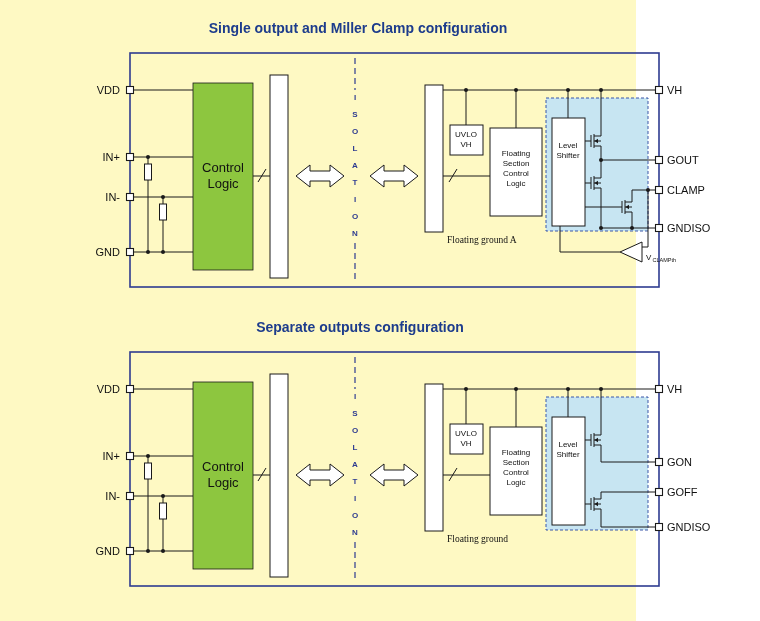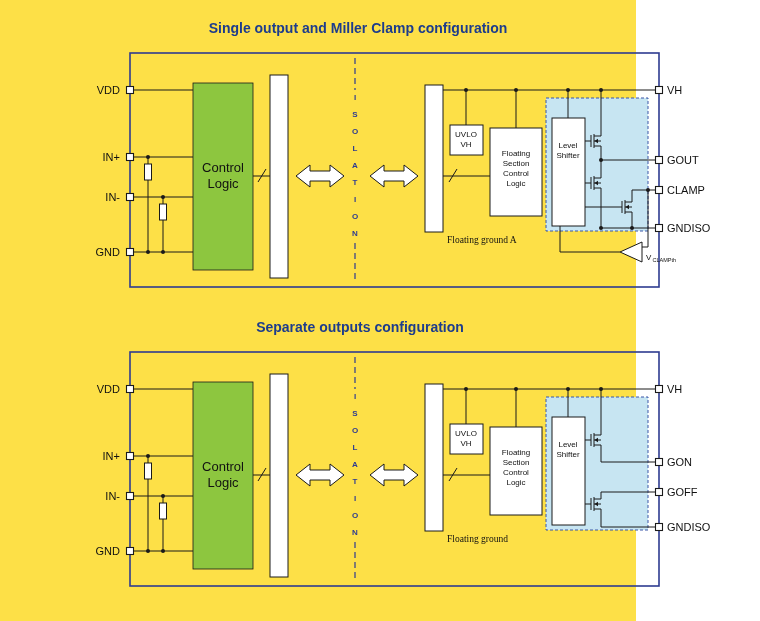--- a/index.html
+++ b/index.html
@@ -1,17 +1,17 @@
 <!DOCTYPE html>
 <html><head>
 <meta charset="utf-8">
 <style>
   * { margin:0; padding:0; box-sizing:border-box; }
   html,body { width:760px; height:621px; background:#ffffff; font-family:"Liberation Sans",sans-serif; }
-  #figure { position:relative; width:636px; height:621px; background:#fde047;text-decoration:underline; }
+  #figure { position:relative; width:636px; height:621px; background:#fef9c3;text-decoration:underline; }
   svg { display:block; }
   .wire line, .wire path { stroke:#1a1a1a; stroke-width:1; fill:none; }
   .box { fill:#ffffff; stroke:#1a1a1a; stroke-width:1; }
   .outer { fill:none; stroke:#2e3b90; stroke-width:1.6; }
   .pin { fill:#ffffff; stroke:#1a1a1a; stroke-width:1.1; }
   .dot { fill:#1a1a1a; }
   text { fill:#111111; font-family:"Liberation Sans",sans-serif; }
   .title { font-size:14px; font-weight:bold; fill:#1d3c8c; }
   .pinlbl { font-size:11px; }
   .blocklbl { font-size:13px; }

